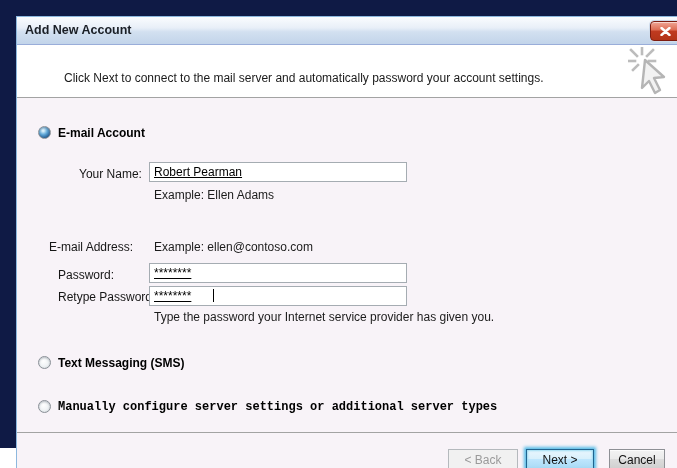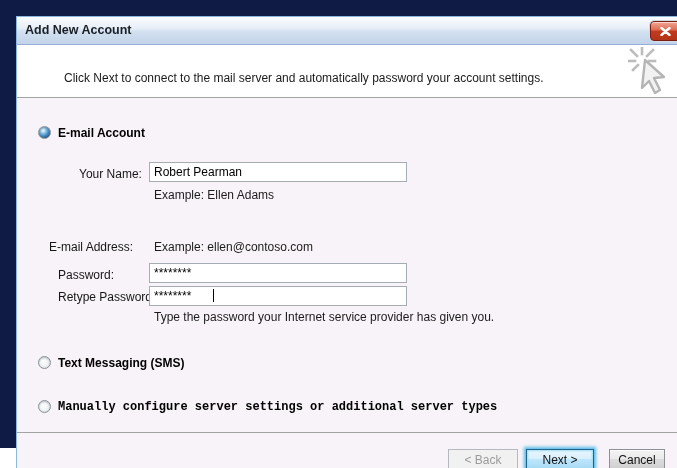--- a/index.html
+++ b/index.html
@@ -56,21 +56,21 @@
   .radio.selected { background:radial-gradient(circle at 38% 32%, #d9f0fb 8%, #61a8d8 40%, #255d93 75%, #1b4a77 100%); }
   .radio-label { position:absolute; font-weight:bold; color:#000; }
 
   .field-label { position:absolute; color:#161616; }
   .example { position:absolute; color:#1c1c1c; }
 
   .txt {
     position:absolute; width:258px; height:20px;
     border:1px solid #a5acb2; background:#ffffff;
     font-family:"Liberation Sans","DejaVu Sans",sans-serif; font-size:12px;
-    padding:2px 4px; color:#000; outline:none;
+    padding:2px 4px; color:#000; outline:none;text-decoration:underline;
   }
   .caret { position:absolute; width:1px; height:13px; background:#000; }
 
   
   .footer-divider { position:absolute; left:0; top:415px; width:671px; height:1px; background:#a3a3a3; }
   .btn {
     position:absolute; height:21px;
     border:1px solid #8e9095; border-radius:0;
     background:linear-gradient(180deg,#f3f3f3 0%, #ebebeb 45%, #dcdcdc 50%, #cfcfcf 100%);
     font-family:"Liberation Sans","DejaVu Sans",sans-serif; font-size:12px; color:#111;

